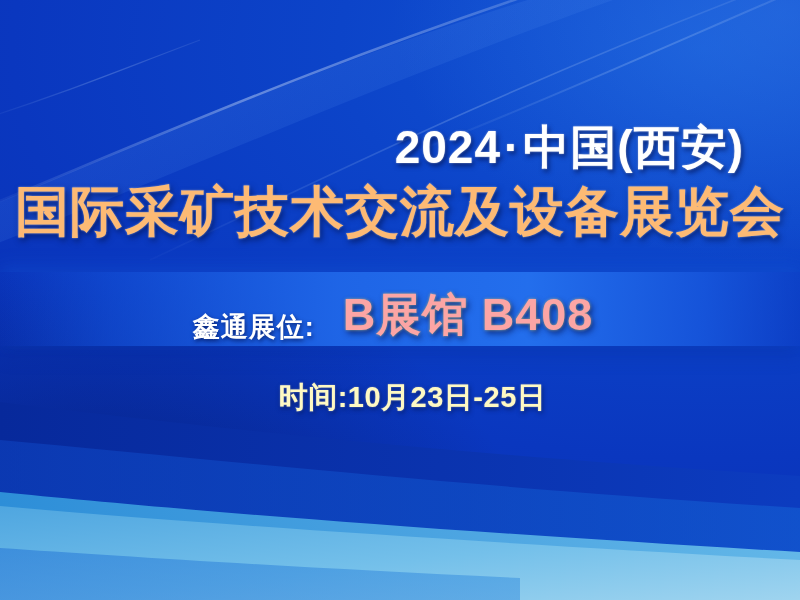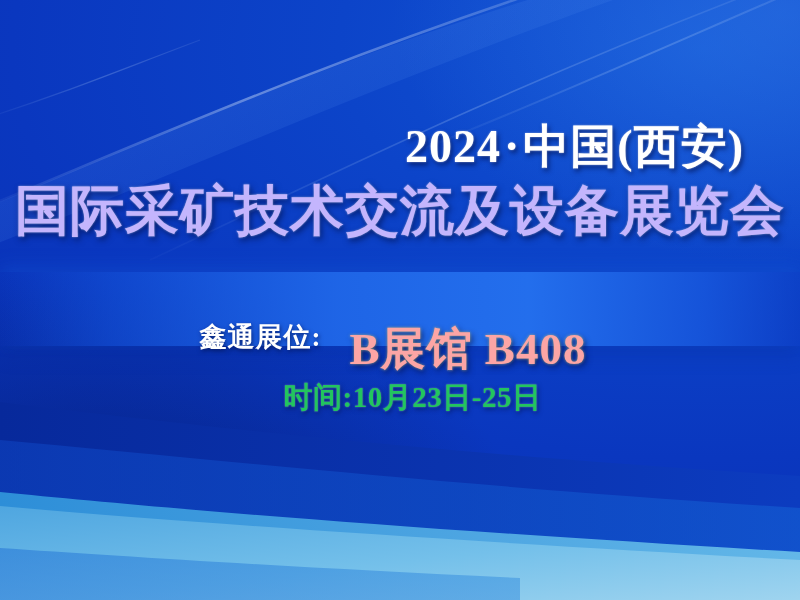--- a/index.html
+++ b/index.html
@@ -7,21 +7,21 @@
     margin: 0;
     padding: 0;
     background: #000;
   }
   #poster {
     position: relative;
     width: 800px;
     height: 600px;
     overflow: hidden;
     background: #0a37bf;
-    font-family: Liberation Serif, serif;
+    font-family: Liberation Sans, sans-serif;
     user-select: none;
   }
 
   
   .bg-base {
     position: absolute;
     inset: 0;
     background:
       radial-gradient(120% 95% at 88% 8%, #1257d6 0%, #0c44c9 38%, #0a37bf 72%, #0931b4 100%);
   }
@@ -91,38 +91,37 @@
   }
 
   .title-2 {
     position: absolute;
     left: 50%;
     transform: translateX(-50%);
     top: 184px;
     font-size: 54px;
     line-height: 1;
     font-weight: bold;
-    color: #c4b5fd;
+    color: #fdba74;
     letter-spacing: 1px;
     white-space: nowrap;
     text-shadow:
       0 0 2px rgba(255,255,255,0.55),
       2px 3px 6px rgba(3,20,86,0.78);
   }
 
   .booth-row {
     position: absolute;
     left: 0;
     right: 0;
     top: 285px;
     display: flex;
-    align-items: flex-start;
+    align-items: flex-end;
     justify-content: center;
     white-space: nowrap;
-    margin-top: 34px;
   }
   .booth-label {
     font-size: 27px;
     font-weight: bold;
     color: #ffffff;
     letter-spacing: 1px;
     text-shadow: 1px 2px 4px rgba(4,22,92,0.8);
     margin-right: 14px;
     position: relative;
     left: -14px;
@@ -139,21 +138,21 @@
 
   .info-row {
     position: absolute;
     left: 0;
     right: 0;
     top: 378px;
     display: flex;
     align-items: baseline;
     justify-content: center;
     white-space: nowrap;
-    color: #22c55e;
+    color: #fef9c3;
     font-size: 29px;
     font-weight: bold;
     letter-spacing: 0.5px;
     text-shadow:
       0 0 2px rgba(255,255,255,0.4),
       1px 2px 5px rgba(3,20,86,0.8);
     padding-left: 47px;
   }
   .info-gap { width: 22px; }
 </style>

